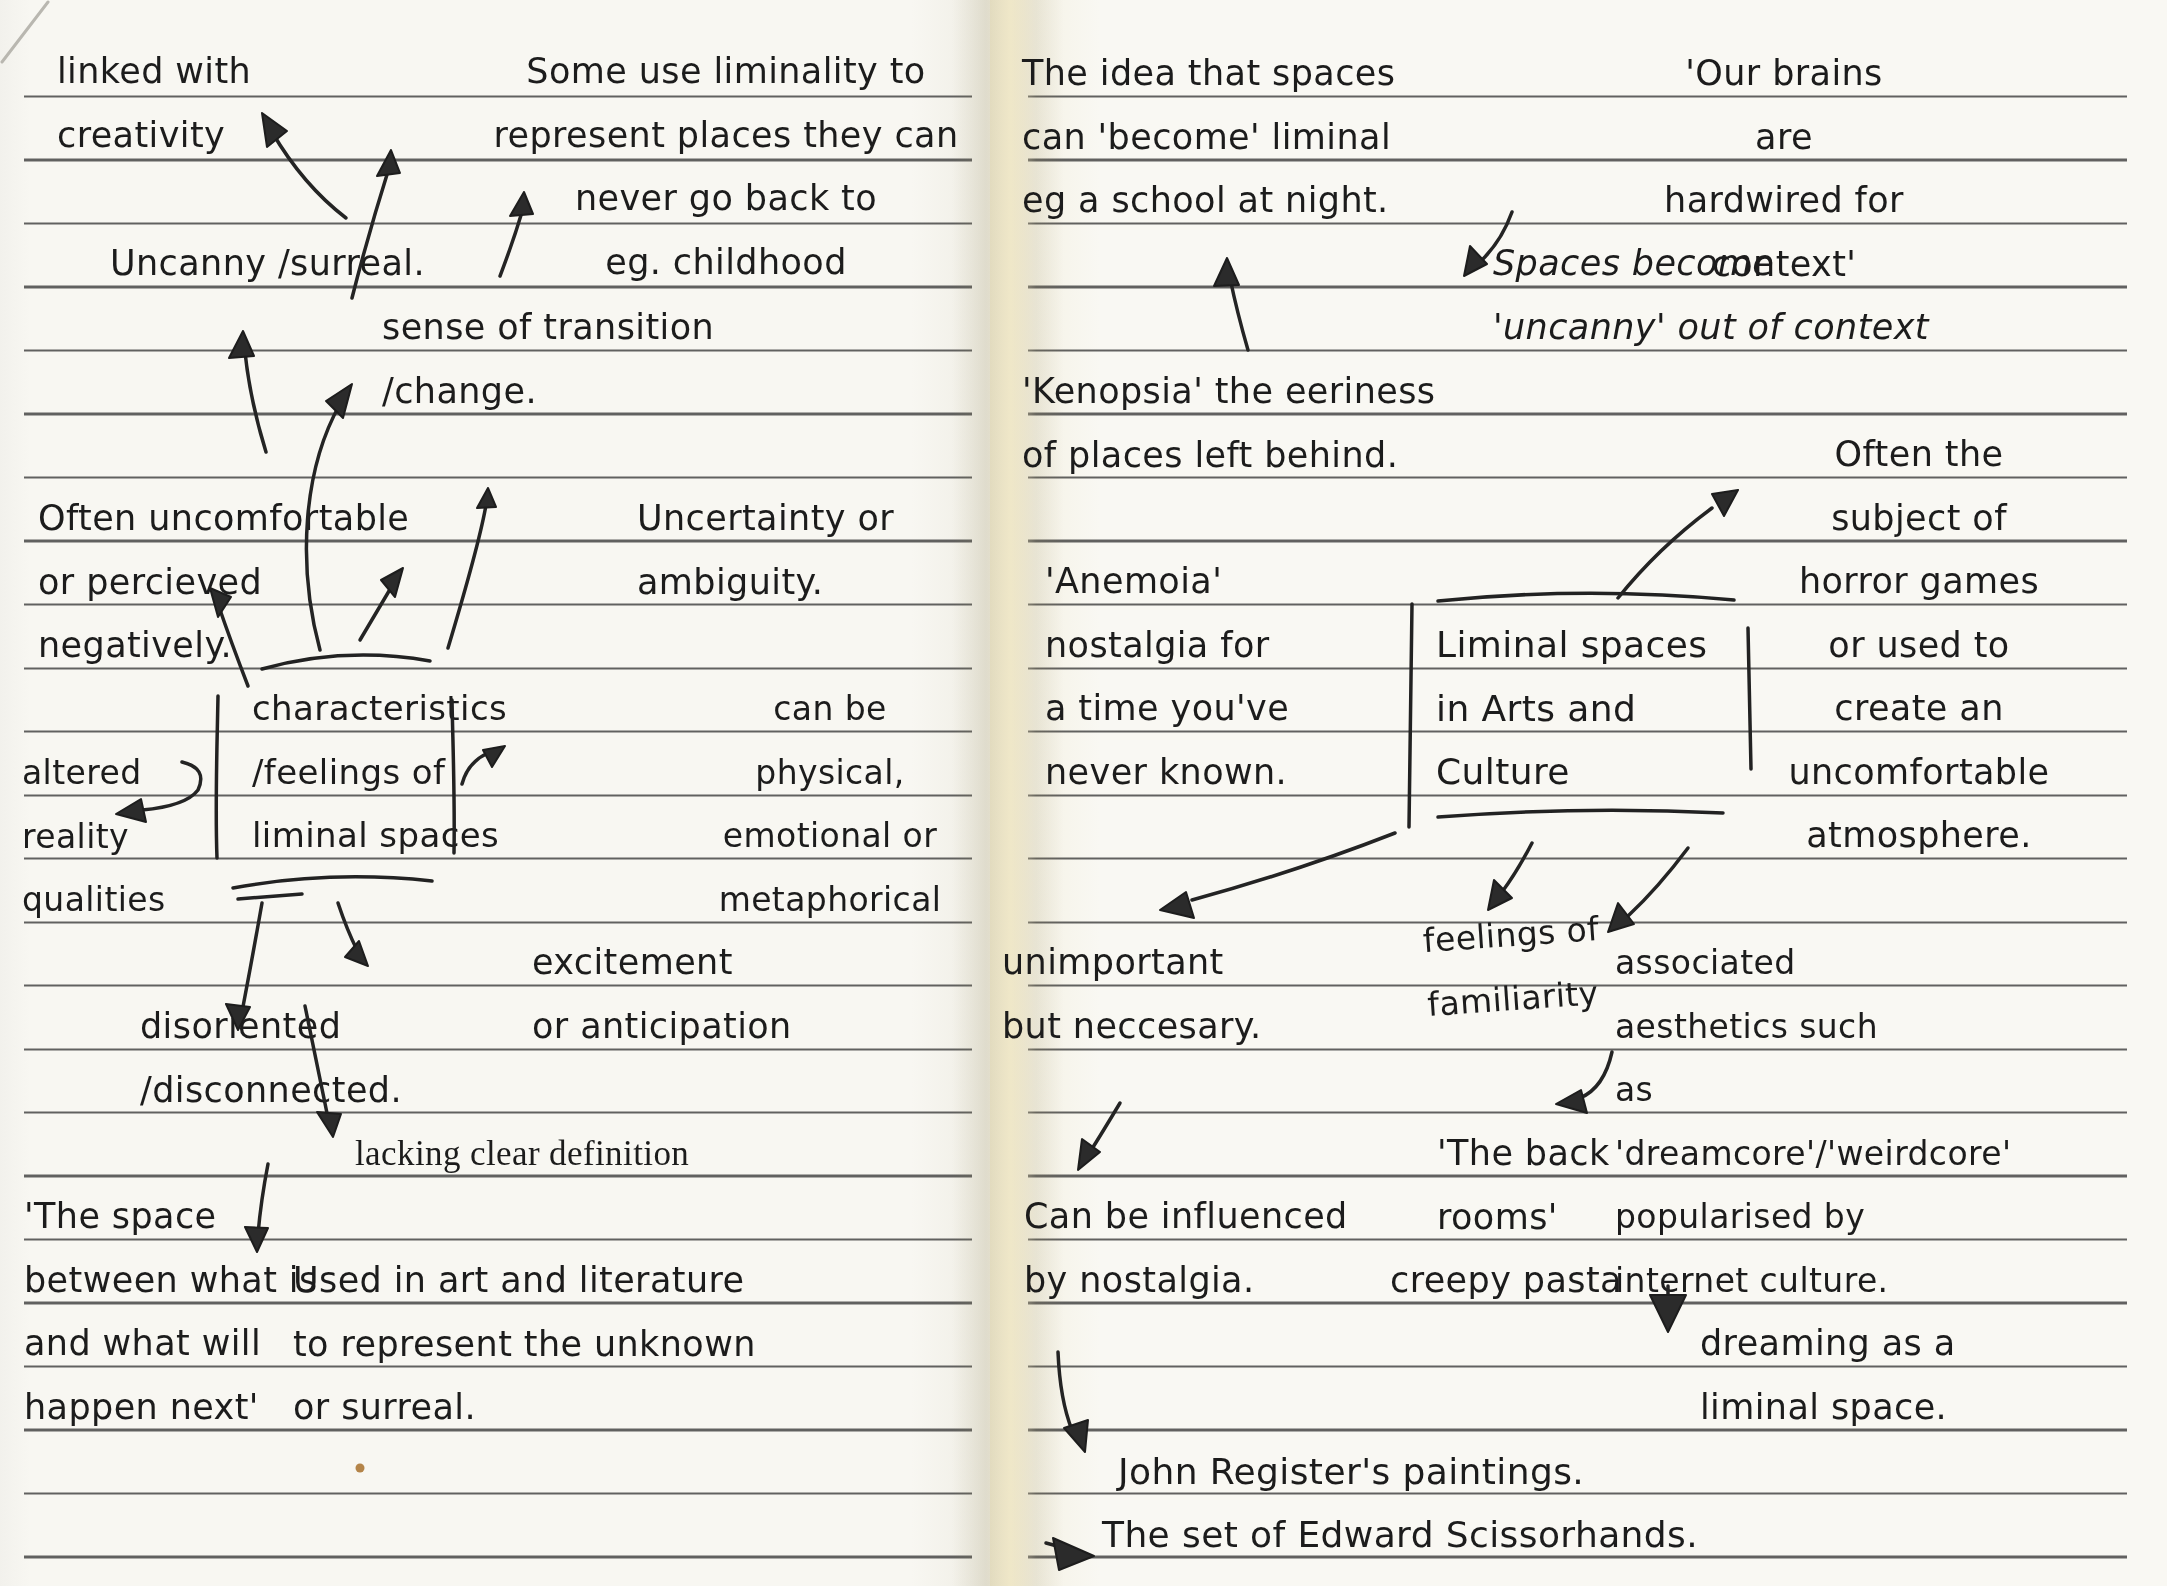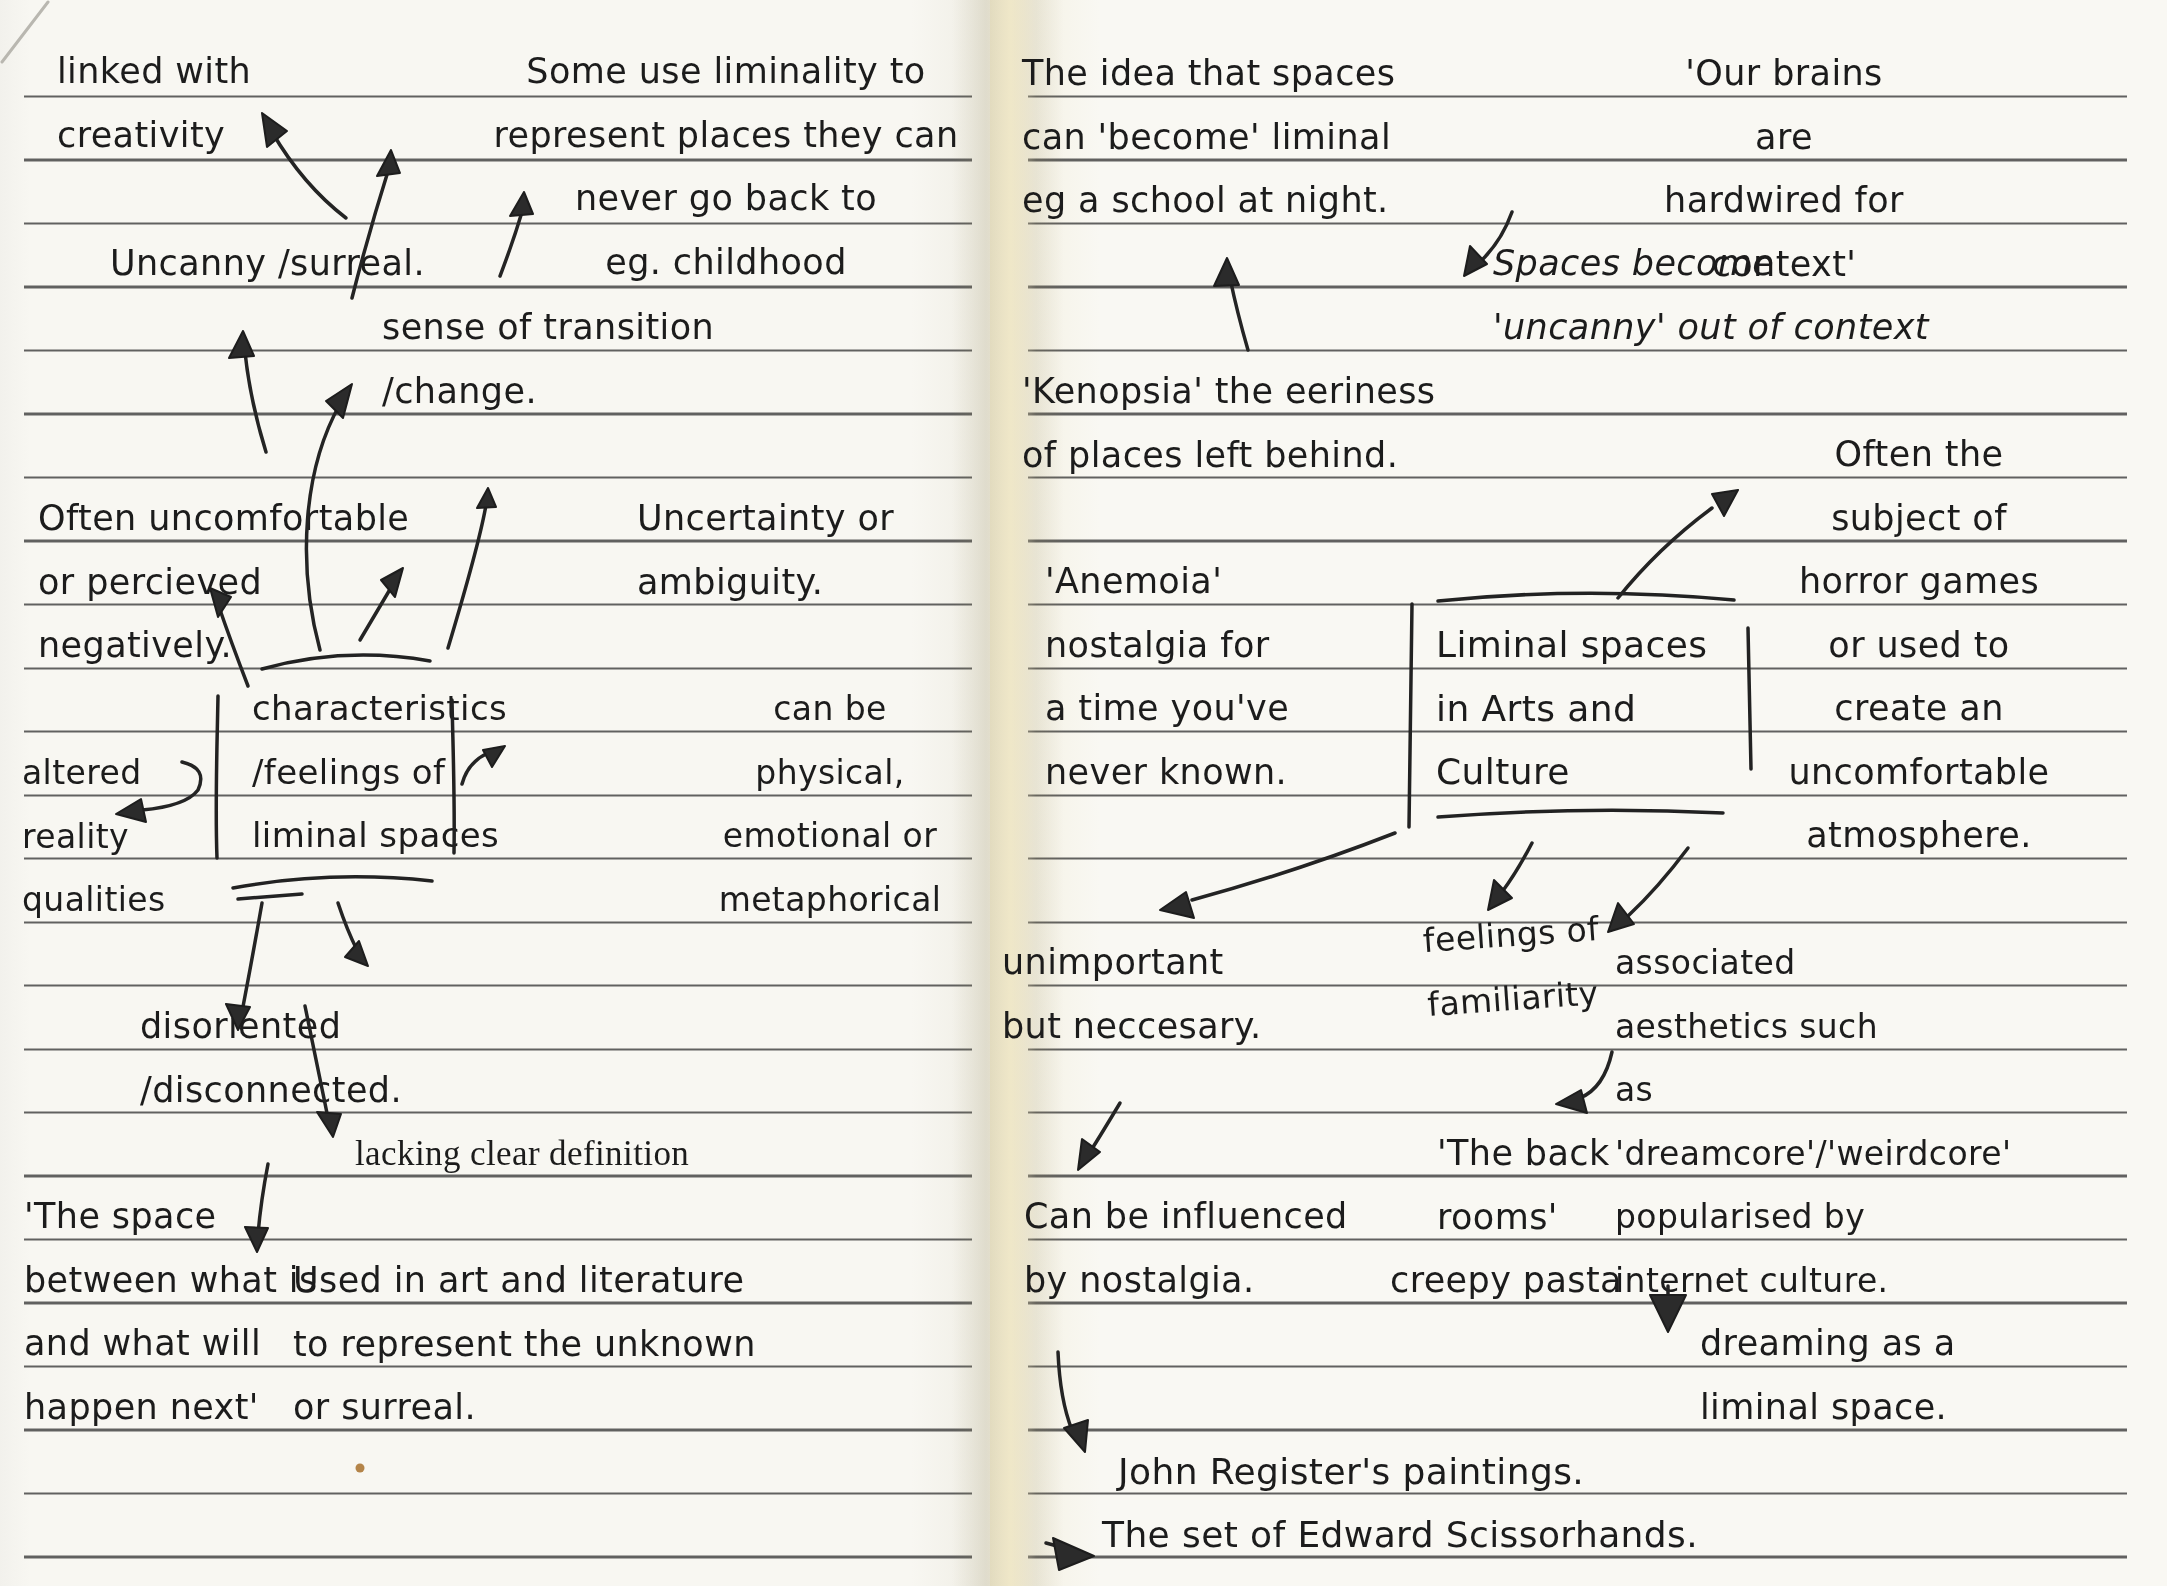--- a/index.html
+++ b/index.html
@@ -51,20 +51,22 @@
   <div class="note sm" style="left:22px;top:741px;">altered
 reality
 qualities</div>
   <div class="note" style="left:252px;top:677px;font-size:34px;">characteristics
 /feelings of
 liminal spaces</div>
   <div class="note ctr sm" style="left:700px;top:677px;width:260px;">can be
 physical,
 emotional or
 metaphorical</div>
+  <div class="note" style="left:532px;top:931px;">excitement
+or anticipation</div>
   <div class="note" style="left:140px;top:995px;">disoriented
 /disconnected.</div>
   <div class="note" style="left:355px;top:1122px;font-family:Liberation Serif, serif;">lacking clear definition</div>
   <div class="note" style="left:24px;top:1185px;">'The space
 between what is
 and what will
 happen next'</div>
   <div class="note" style="left:293px;top:1249px;">Used in art and literature
 to represent the unknown
 or surreal.</div>

